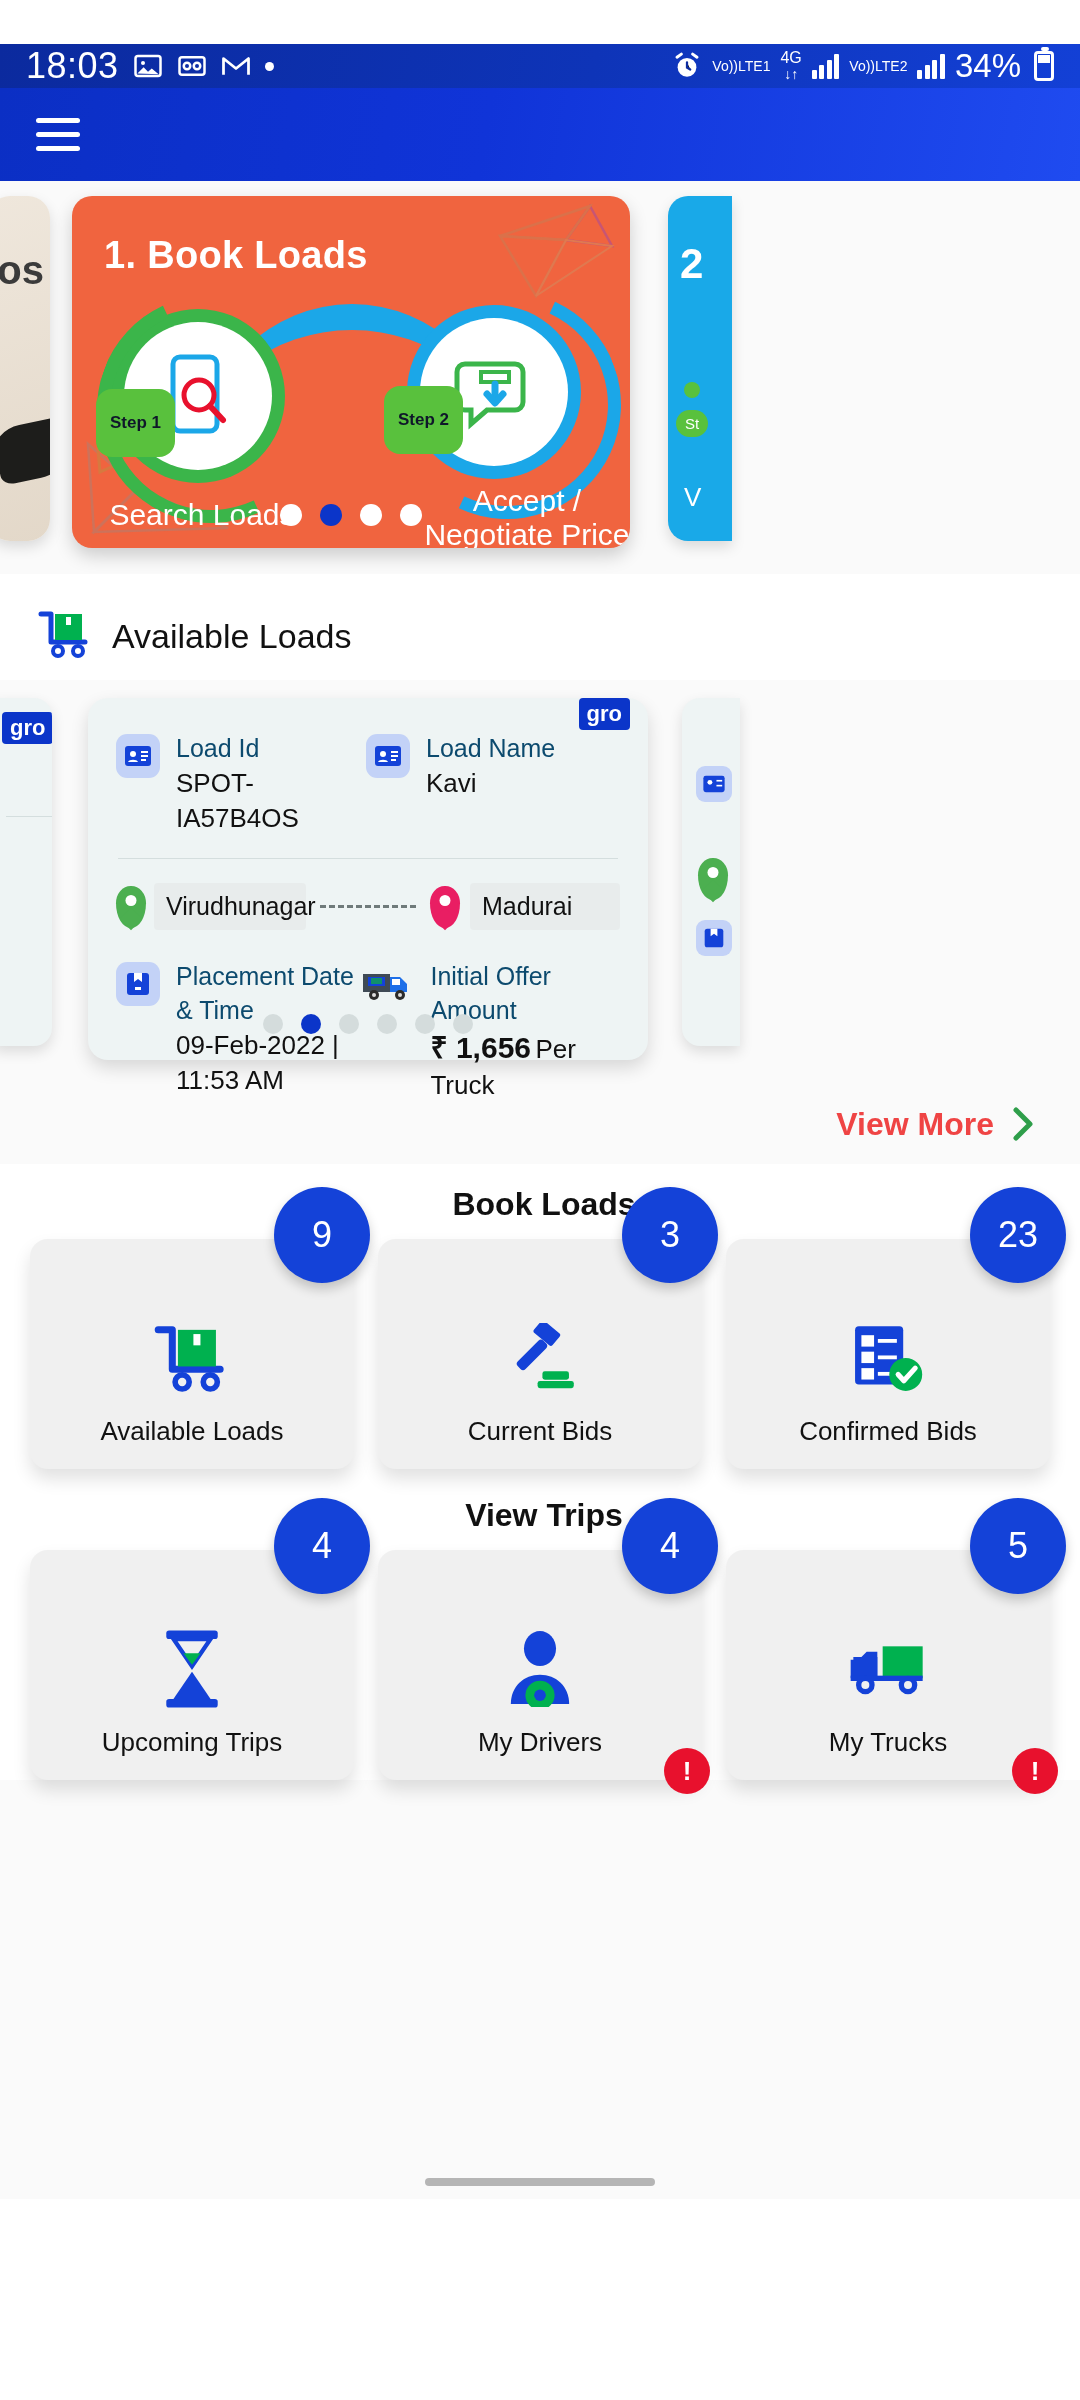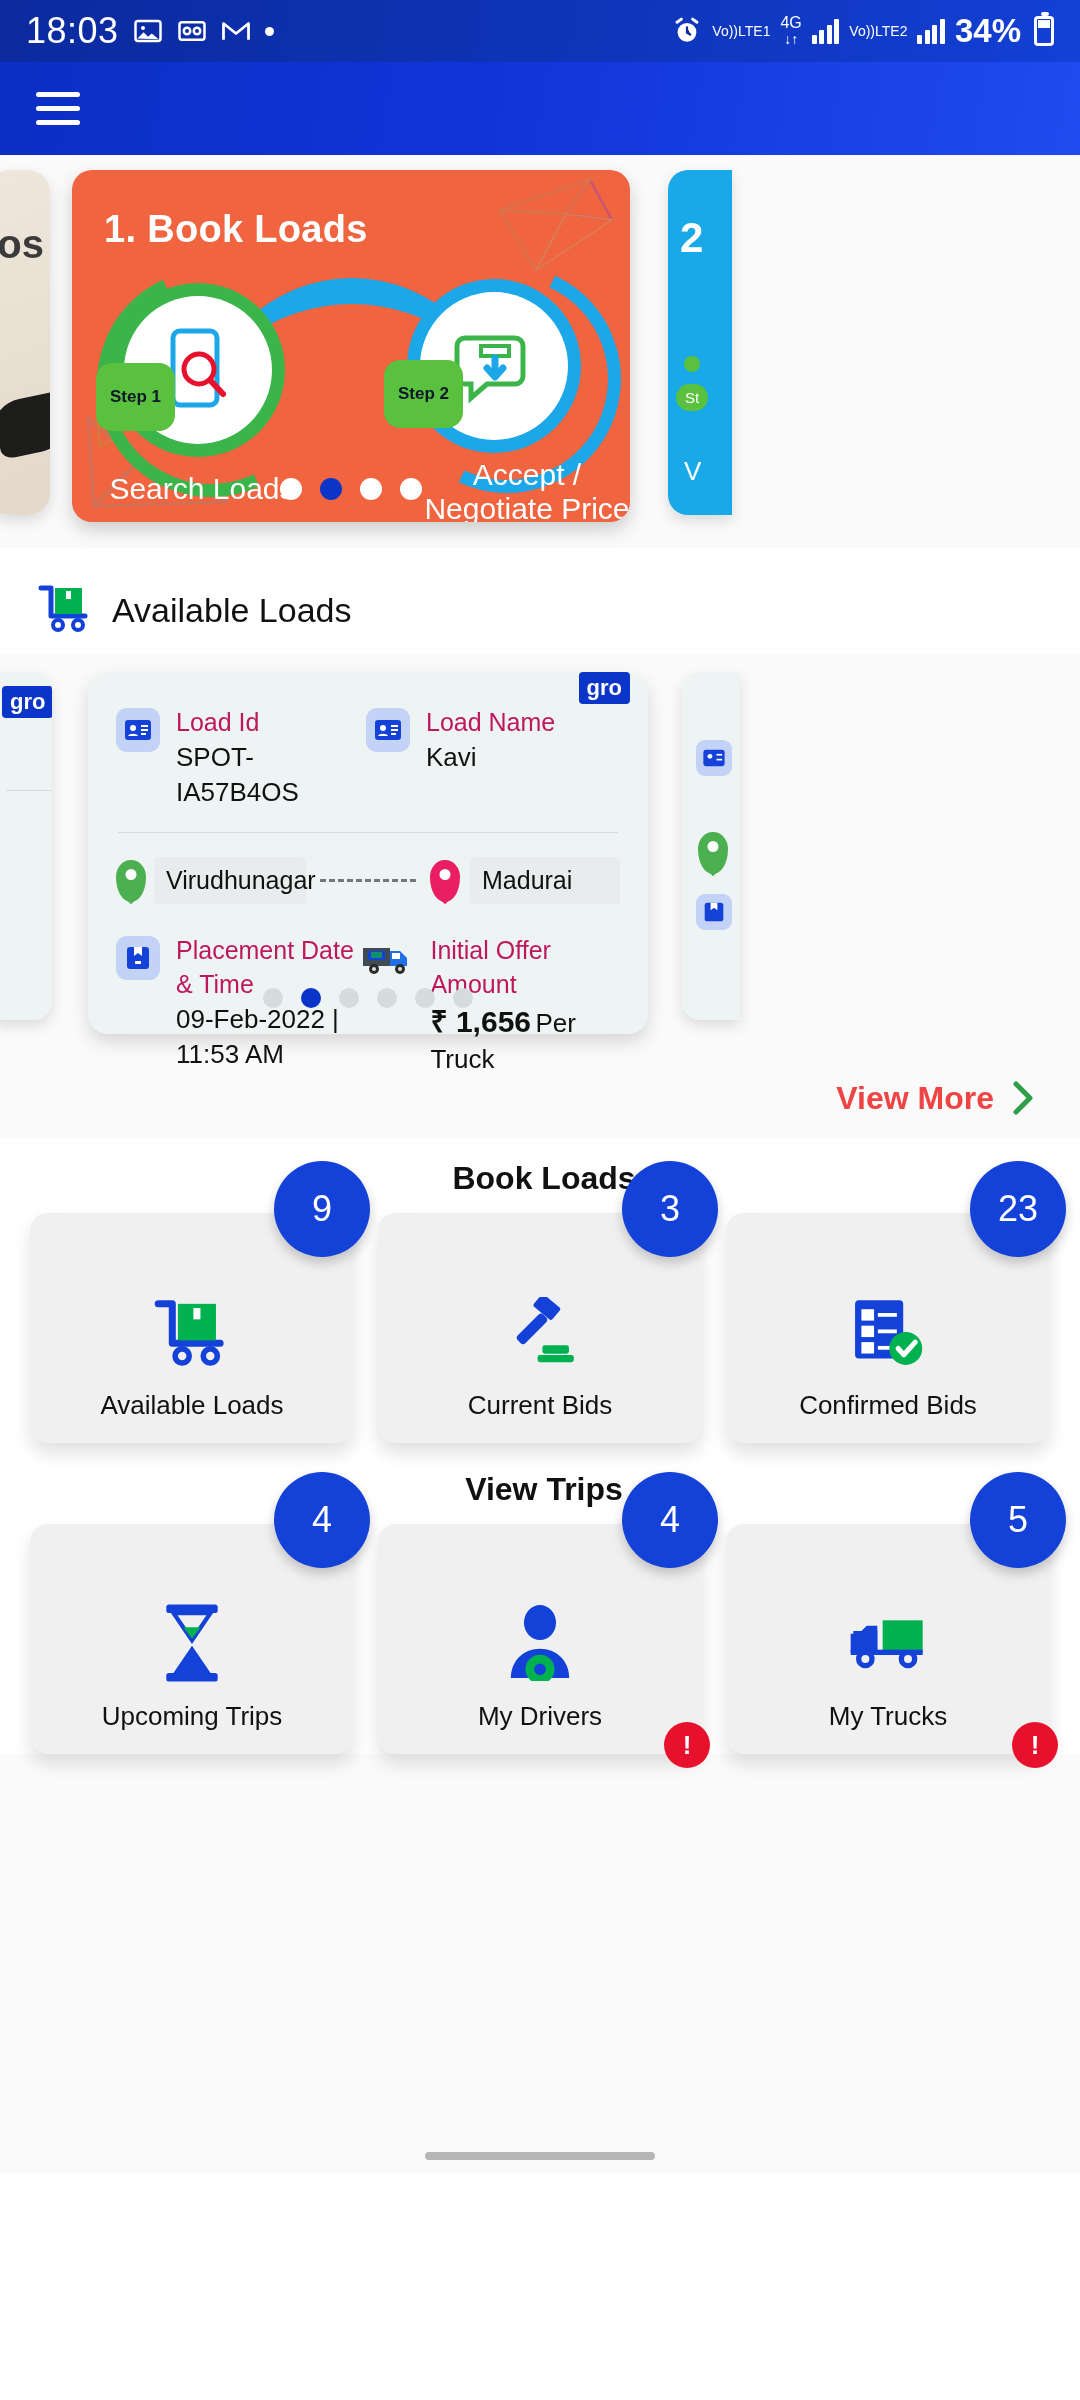--- a/index.html
+++ b/index.html
@@ -6,39 +6,40 @@
   html,body { width:1080px; height:2400px; }
   body {
     font-family:"Liberation Sans", sans-serif;
     background:#ffffff;
     overflow:hidden;
     position:relative;
   }
 
   
   .statusbar{
-    height:62px; width:100%;
+    height:44px; width:100%;
     background:linear-gradient(100deg,#0b2a9e 0%,#0e34b8 55%,#1340d6 100%);
     display:flex; align-items:center;
     padding:0 26px;
     color:#fff;
+    margin-top:44px;
   }
   .sb-left{ display:flex; align-items:center; gap:14px; }
   .sb-time{ font-size:36px; font-weight:400; letter-spacing:.5px; }
   .sb-right{ margin-left:auto; display:flex; align-items:center; gap:10px; }
   .sb-ico{ display:inline-flex; align-items:center; justify-content:center; }
   .sb-dot{ width:9px; height:9px; border-radius:50%; background:#fff; display:inline-block; }
   .volte{ display:flex; flex-direction:row; align-items:center; line-height:1; font-size:15px; }
   .volte b{ font-weight:400; font-size:14px; }
   .netg{ display:flex; flex-direction:column; align-items:center; line-height:1.05; font-size:16px; }
   .bars{ display:flex; align-items:flex-end; gap:2.5px; height:26px; }
   .bars i{ width:5px; background:#fff; border-radius:1px; display:block; }
   .bars i:nth-child(1){height:9px}.bars i:nth-child(2){height:14px}
   .bars i:nth-child(3){height:19px}.bars i:nth-child(4){height:25px}
-  .batt{ font-size:33px; letter-spacing:0;font-weight:bold; }
+  .batt{ font-size:33px; letter-spacing:0; }
   .battico{ width:20px; height:30px; border:3px solid #fff; border-radius:4px; position:relative; margin-left:3px; }
   .battico:before{content:"";position:absolute;top:-7px;left:4px;width:8px;height:4px;background:#fff;border-radius:2px;}
   .battico:after{content:"";position:absolute;left:1px;right:1px;top:1px;height:34%;background:#fff;}
 
   
   .appbar{
     height:93px; width:100%;
     background:linear-gradient(100deg,#0b2fc4 0%,#1034d8 45%,#1f4bf0 100%);
     display:flex; align-items:center; padding:0 36px;
     color:#fff;
@@ -146,21 +147,21 @@
   .load-card{
     flex:0 0 auto; width:560px; height:362px; border-radius:20px; background:#eef4f4;
     box-shadow:0 8px 18px rgba(0,0,0,.14); position:relative; margin-left:36px; padding:34px 28px 0 28px;
   }
   .card-gro{ position:absolute; top:0; right:18px; }
   .ld-row{ display:flex; }
   .ld-cell{ display:flex; gap:16px; align-items:flex-start; }
   .ld-cell.left{ width:250px; }
   .ld-ico{ width:44px; height:44px; border-radius:11px; background:#c3d2f7; flex:0 0 auto;
            display:flex; align-items:center; justify-content:center; margin-top:2px; }
-  .ld-k{ font-size:25px; color:#be185d; line-height:1.35; }
+  .ld-k{ font-size:25px; color:#0c4a6e; line-height:1.35; }
   .ld-v{ font-size:26px; color:#111; line-height:1.35; }
   .hr{ height:1px; background:#d4dede; margin:22px 2px 0 2px; }
 
   .route{ display:flex; align-items:center; margin-top:24px; }
   .pin{ width:30px; height:42px; position:relative; flex:0 0 auto; }
   .pin b{ position:absolute; left:50%; top:9px; transform:translateX(-50%); width:11px; height:11px; background:#fff; border-radius:50%; z-index:2; }
   .pin:before{ content:""; position:absolute; inset:0; border-radius:50% 50% 50% 50% / 42% 42% 60% 60%; }
   .pin:after{ content:""; position:absolute; left:50%; transform:translateX(-50%) rotate(45deg); bottom:1px; width:16px; height:16px; }
   .pin.g:before,.pin.g:after{ background:#4caf50; }
   .pin.r:before,.pin.r:after{ background:#e91e63; }

